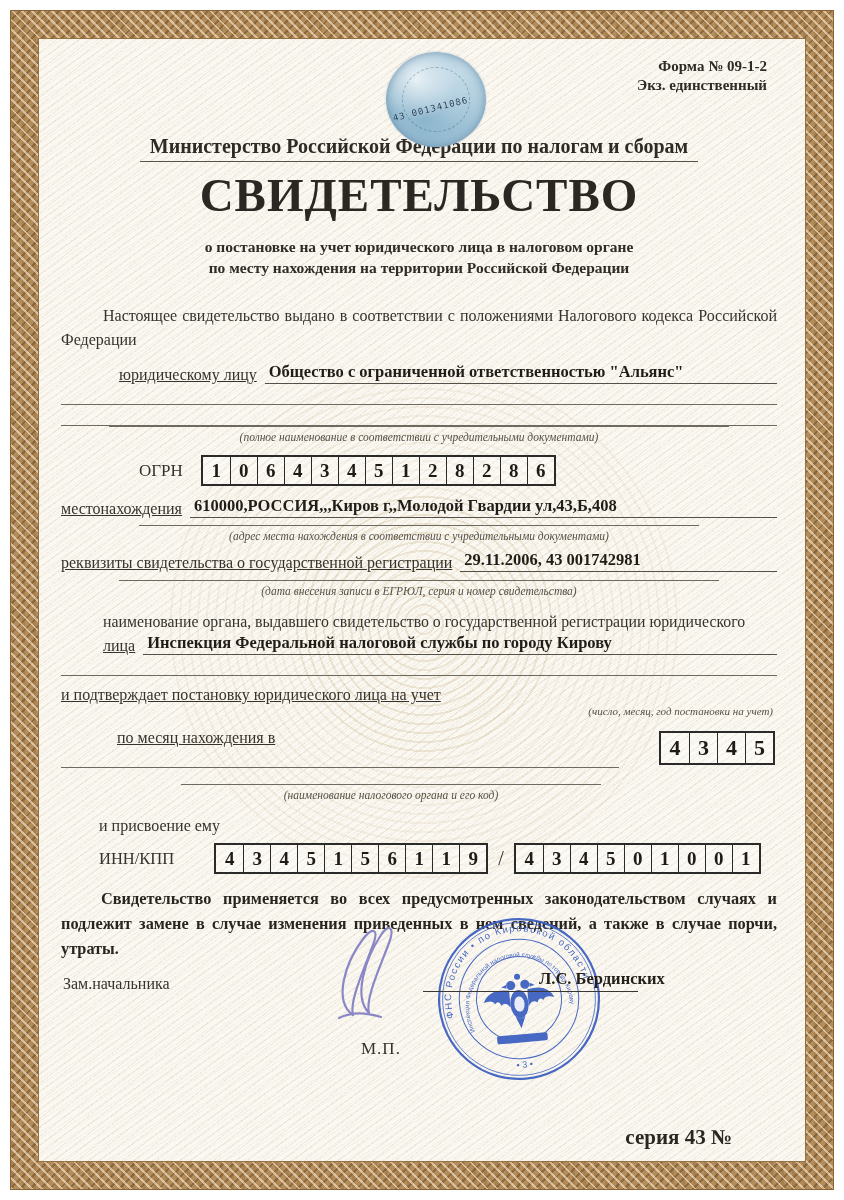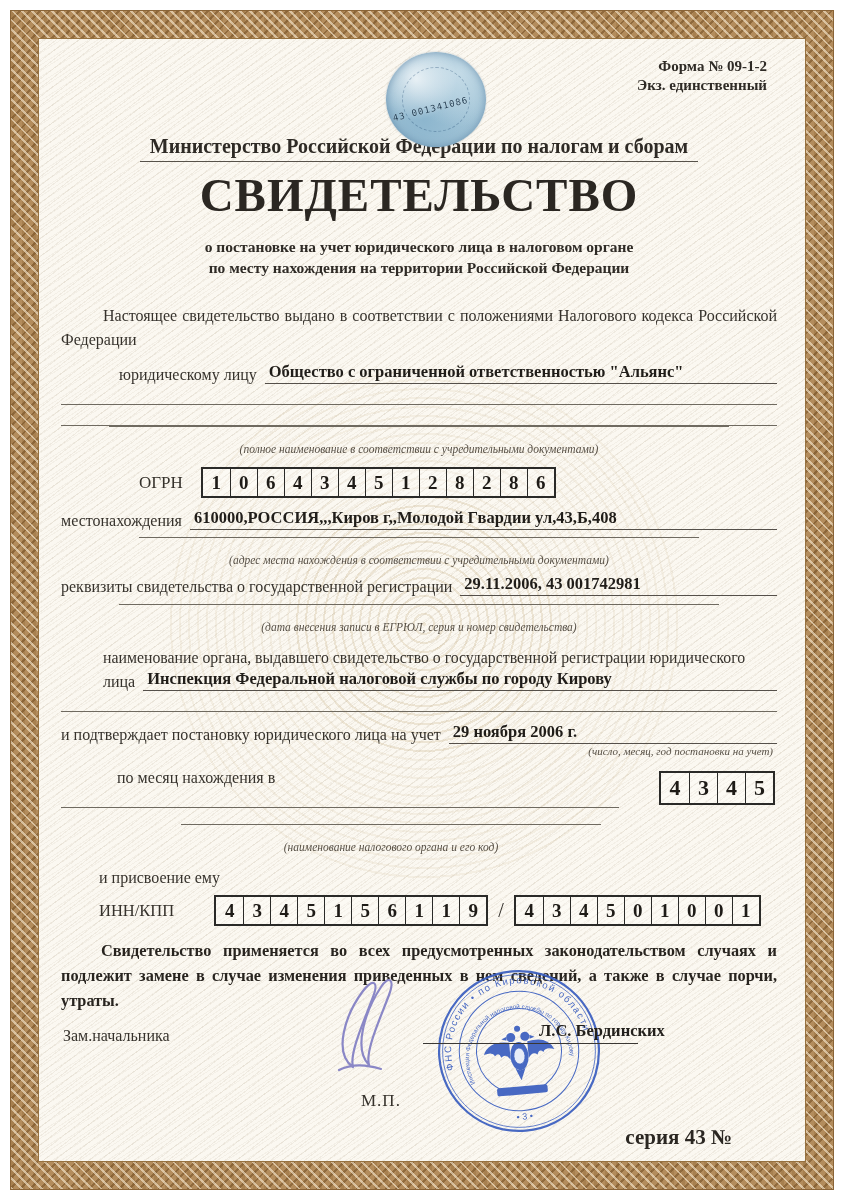--- a/index.html
+++ b/index.html
@@ -42,25 +42,25 @@
   
   .form-block { text-align:right; font-weight:bold; font-size:15px; line-height:19px; color:#2f2b26; padding-right:10px; }
   .ministry { margin-top:40px; text-align:center; font-weight:bold; font-size:20px; color:#2e2a25; }
   .ministry span { display:inline-block; border-bottom:1px solid #57524a; padding:0 10px 3px 10px; }
   .doc-title { margin-top:6px; text-align:center; font-weight:bold; font-size:47px; letter-spacing:1px; color:#2b2722; }
   .subtitle { margin-top:14px; text-align:center; font-weight:bold; font-size:15.5px; line-height:21px; color:#2f2b26; }
 
   .intro { margin-top:26px; font-size:16px; line-height:24px; text-align:justify; text-indent:42px; }
 
   .frow { display:flex; align-items:flex-end; font-size:16px; }
-  .frow .lbl { white-space:nowrap; padding-right:8px; }
+  .frow .lbl { white-space:nowrap; padding-right:8px;text-decoration:underline; }
   .frow .val { flex:1; border-bottom:1px solid #55504a; font-weight:bold; font-size:16.5px; color:#201d19; padding:0 4px 1px 4px; }
   .blank-line { height:21px; border-bottom:1px solid #6f6a60; }
   .caption { font-style:italic; font-size:11.5px; color:#564f45; text-align:center; }
-  .cap-rule { border-top:1px solid #6f6a60; padding-top:16px; margin:0 auto; }
+  .cap-rule { border-top:1px solid #6f6a60; padding-top:4px; margin:0 auto; }
 
   .entity-row { margin-top:10px; }
   .entity-row .lbl { margin-left:58px; }
   .cap1 { width:620px; margin-top:0; }
 
   .ogrn-row { margin-top:12px; display:flex; align-items:center; }
   .ogrn-row .lbl { margin-left:78px; margin-right:18px; font-size:17px; }
 
   .dgrid { display:inline-flex; border:2px solid #2a2a28; background:rgba(255,255,255,0.25); }
   .dgrid span {
@@ -199,21 +199,20 @@
 
       <div class="authority-label">наименование органа, выдавшего свидетельство о государственной регистрации юридического</div>
       <div class="frow authority-row">
         <span class="lbl">лица</span>
         <span class="val">Инспекция Федеральной налоговой службы по городу Кирову</span>
       </div>
       <div class="blank-line blank-auth"></div>
 
       <div class="frow confirm-row">
         <span class="lbl">и подтверждает постановку юридического лица на учет</span>
-        <span class="val">29 ноября 2006 г.</span>
       </div>
       <div class="confirm-caption">(число, месяц, год постановки на учет)</div>
 
       <div class="taxoffice-block">
         <div class="frow taxoffice-row tax-left">
           <span class="lbl">по месяц нахождения в</span>
         </div>
         <span class="dgrid big code-box">
             <span>4</span>
             <span>3</span>

